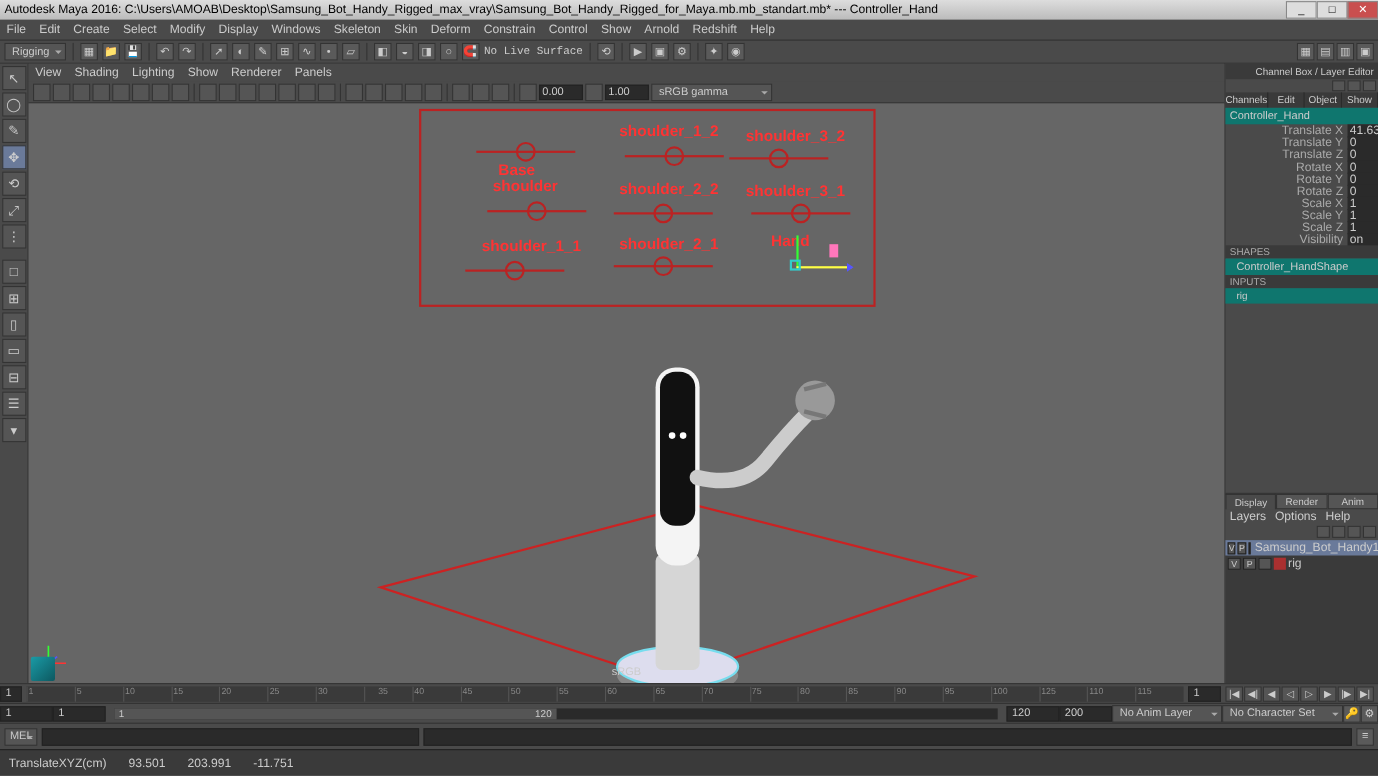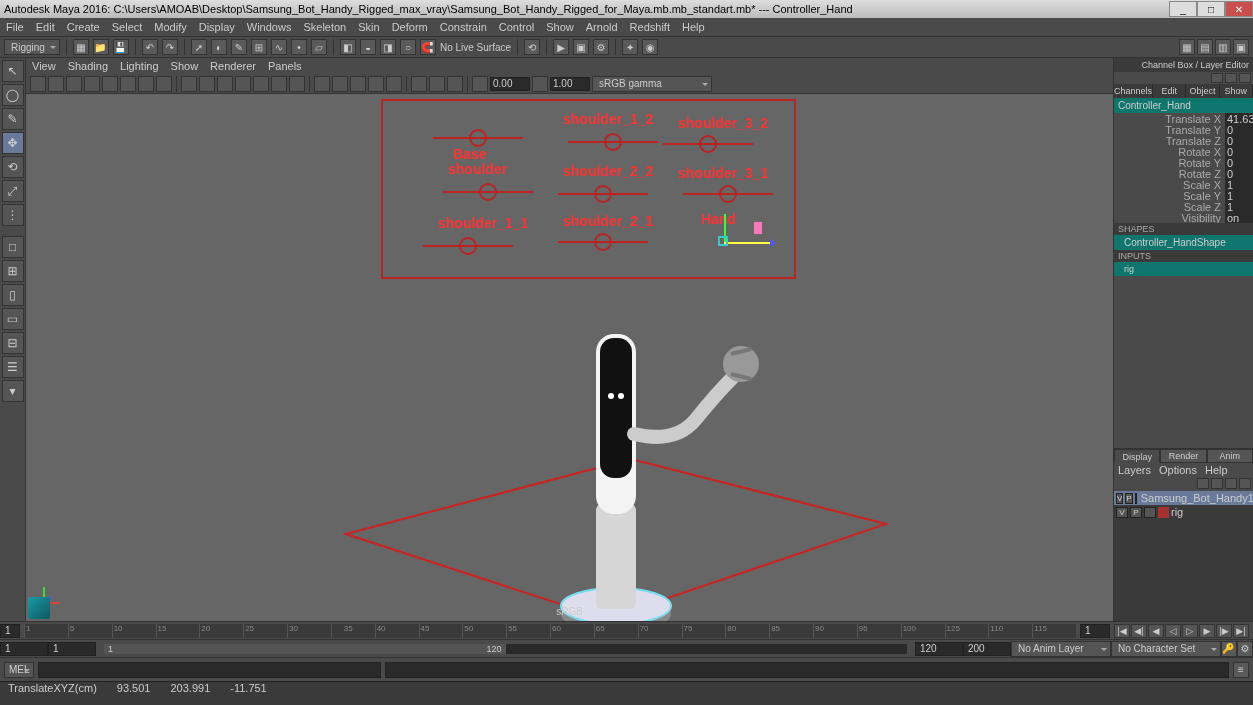--- a/index.html
+++ b/index.html
@@ -58,21 +58,21 @@
 .play-ctrls { display:flex; gap:1px; padding:0 4px; }
 .play-btn { width:16px; height:14px; background:#555; border:1px solid #333; display:flex; align-items:center; justify-content:center; font-size:9px; }
 .range-field { width:48px; height:14px; background:#2a2a2a; border:1px solid #222; color:#ccc; font-size:10px; padding:0 4px; }
 .range-slider { flex:1; height:10px; background:#2a2a2a; margin:0 8px; position:relative; }
 .range-slider .thumb { position:absolute; left:0; width:50%; top:0; bottom:0; background:#555; }
 
 .cmdrow { position:absolute; left:0; right:0; bottom:24px; height:24px; background:#4a4a4a; border-top:1px solid #333; display:flex; align-items:center; gap:4px; padding:0 4px; }
 .cmdrow .lbl { font-size:10px; }
 .cmdrow input { flex:1; background:#2a2a2a; border:1px solid #222; height:16px; color:#ccc; padding:0 4px; }
 
-.statusrow { position:absolute; left:0; right:0; bottom:0; height:24px; background:#3a3a3a; border-top:1px solid #222; display:flex; align-items:flex-start; padding:0 8px; font-size:10px; gap:20px;}
+.statusrow { position:absolute; left:0; right:0; bottom:0; height:24px; background:#3a3a3a; border-top:1px solid #222; display:flex; align-items:center; padding:0 8px; font-size:10px; gap:20px;}
 
 
 .vp-obj { position:absolute; }
 .ctrl-panel { left:355px; top:5px; width:415px; height:180px; border:2px solid #b22; }
 .ctrl-lbl { position:absolute; color:#f33; font-size:14px; font-weight:bold; text-align:center; }
 .ctrl-slider { position:absolute; width:90px; height:2px; background:#b22; }
 .ctrl-slider::after { content:""; position:absolute; width:14px; height:14px; border:2px solid #b22; border-radius:50%; top:-8px; left:50%; margin-left:-9px; }
 .manip-y { position:absolute; width:2px; height:30px; background:#3f3; }
 .manip-x { position:absolute; width:50px; height:2px; background:#ff4; }
 .manip-x::after { content:""; position:absolute; right:-6px; top:-3px; border:4px solid transparent; border-left:6px solid #55f; }
@@ -127,21 +127,21 @@
   <div class="tb-btn">⊞</div>
   <div class="tb-btn">∿</div>
   <div class="tb-btn">•</div>
   <div class="tb-btn">▱</div>
   <div class="sep"></div>
   <div class="tb-btn">◧</div>
   <div class="tb-btn">◒</div>
   <div class="tb-btn">◨</div>
   <div class="tb-btn">○</div>
   <div class="tb-btn">🧲</div>
-  <span style="font-size:10px;">No Live Surface</span>
+  <span style="font-size:10px;font-family:Liberation Mono, monospace;">No Live Surface</span>
   <div class="sep"></div>
   <div class="tb-btn">⟲</div>
   <div class="sep"></div>
   <div class="tb-btn">▶</div>
   <div class="tb-btn">▣</div>
   <div class="tb-btn">⚙</div>
   <div class="sep"></div>
   <div class="tb-btn">✦</div>
   <div class="tb-btn">◉</div>
   <div style="margin-left:auto;display:flex;gap:2px;">
@@ -206,21 +206,21 @@
       <div class="vt-btn"></div>
       <div class="sep"></div>
       <div class="vt-btn"></div>
       <div class="vt-btn"></div>
       <div class="vt-btn"></div>
       <div class="sep"></div>
       <div class="vt-btn"></div>
       <input class="num-field" value="0.00" style="">
       <div class="vt-btn"></div>
       <input class="num-field" value="1.00" style="">
-      <div class="dd" style="width:120px;text-align:right;">sRGB gamma</div>
+      <div class="dd" style="width:110px;text-align:right;">sRGB gamma</div>
     </div>
     <div class="viewport">
 
       <div class="vp-obj ctrl-panel">
         <div class="ctrl-lbl" style="left:70px;top:6px;margin-top:39px;">Base</div>
         <div class="ctrl-slider" style="left:50px;top:36px;"></div>
         <div class="ctrl-lbl" style="left:180px;top:10px;">shoulder_1_2</div>
         <div class="ctrl-slider" style="left:185px;top:40px;"></div>
         <div class="ctrl-lbl" style="left:295px;top:14px;">shoulder_3_2</div>
         <div class="ctrl-slider" style="left:280px;top:42px;"></div>

